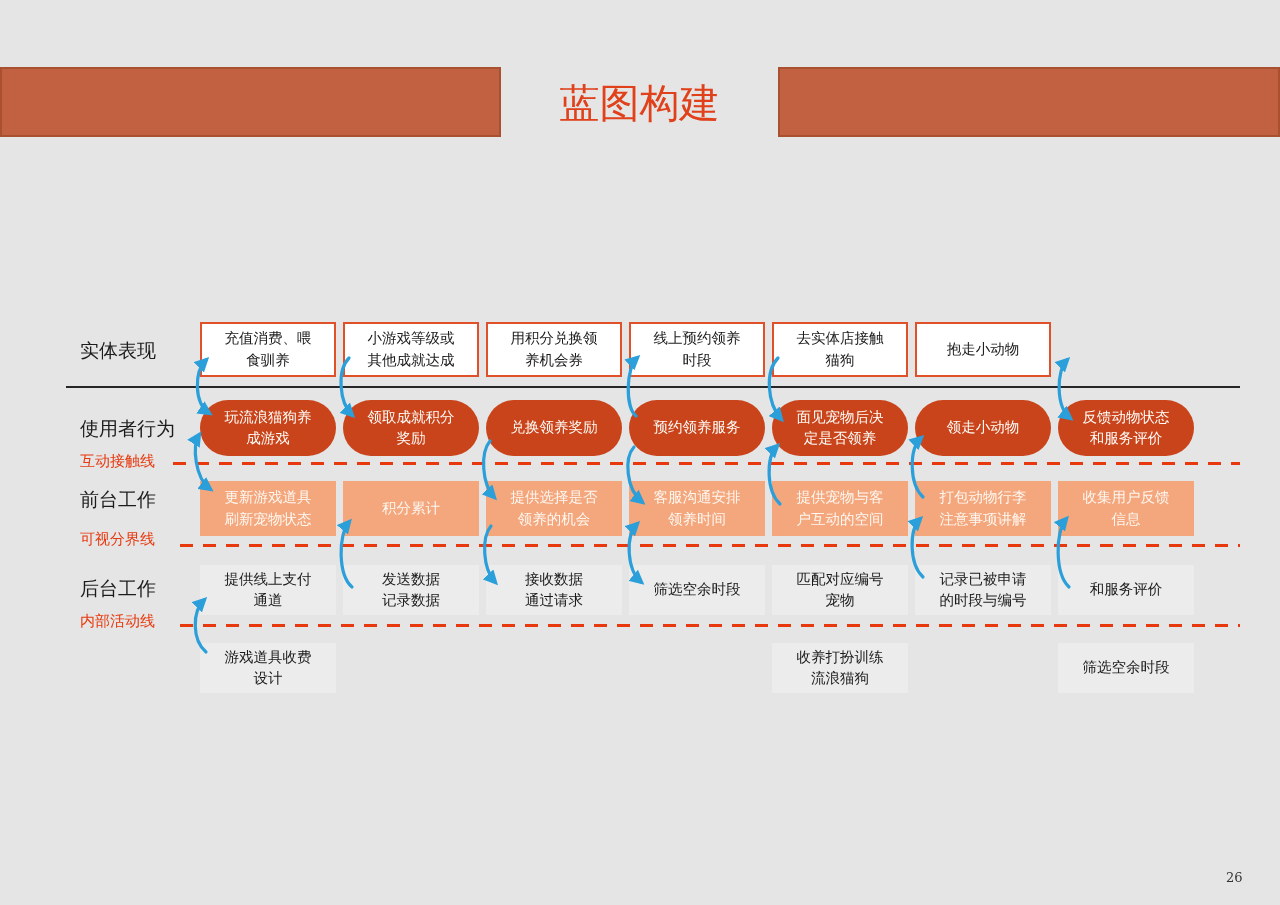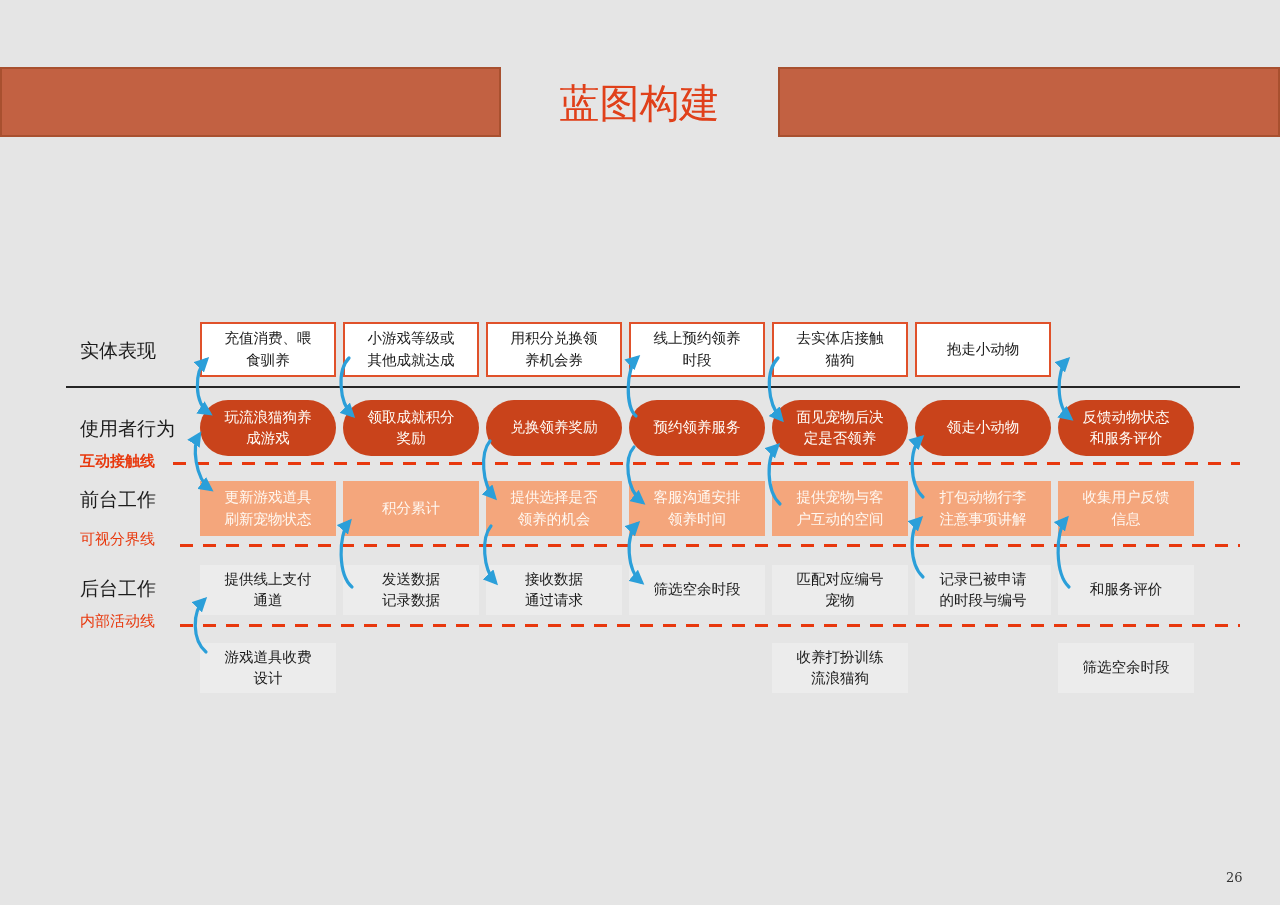--- a/index.html
+++ b/index.html
@@ -12,21 +12,21 @@
          border:2px solid #a8502f; box-sizing:border-box; }
   .bar-left  { left:0; width:501px; }
   .bar-right { left:778px; width:502px; }
   .title { position:absolute; left:501px; width:277px; top:76px;
            font-size:40px; color:#e0401a; text-align:center; white-space:nowrap; }
   
   .rlabel { position:absolute; left:80px; font-size:19px; color:#1c1c1c; white-space:nowrap; }
   .lab-physical { top:338px; } .lab-user { top:416px; }
   .lab-front { top:487px; }    .lab-back { top:576px; }
   .rlabel.red { color:#e8380d; font-size:15px; }
-  .lab-interaction { top:452px;font-weight:bold; } .lab-visibility { top:530px; } .lab-internal { top:612px; }
+  .lab-interaction { top:452px; } .lab-visibility { top:530px; } .lab-internal { top:612px; }
   
   .line-black { position:absolute; left:66px; top:386px; width:1174px; height:2px; background:#262626; }
   .line-red { position:absolute; height:3px;
     background:repeating-linear-gradient(90deg,#e8380d 0 13px,transparent 13px 23px); }
   .l-interaction { left:173px; top:462px; width:1067px; }
   .l-visibility  { left:180px; top:544px; width:1060px; }
   .l-internal    { left:180px; top:624px; width:1060px; }
   
   .col { position:absolute; top:0; width:136px; height:905px; }
   .bx { position:absolute; left:0; width:136px; box-sizing:border-box;

